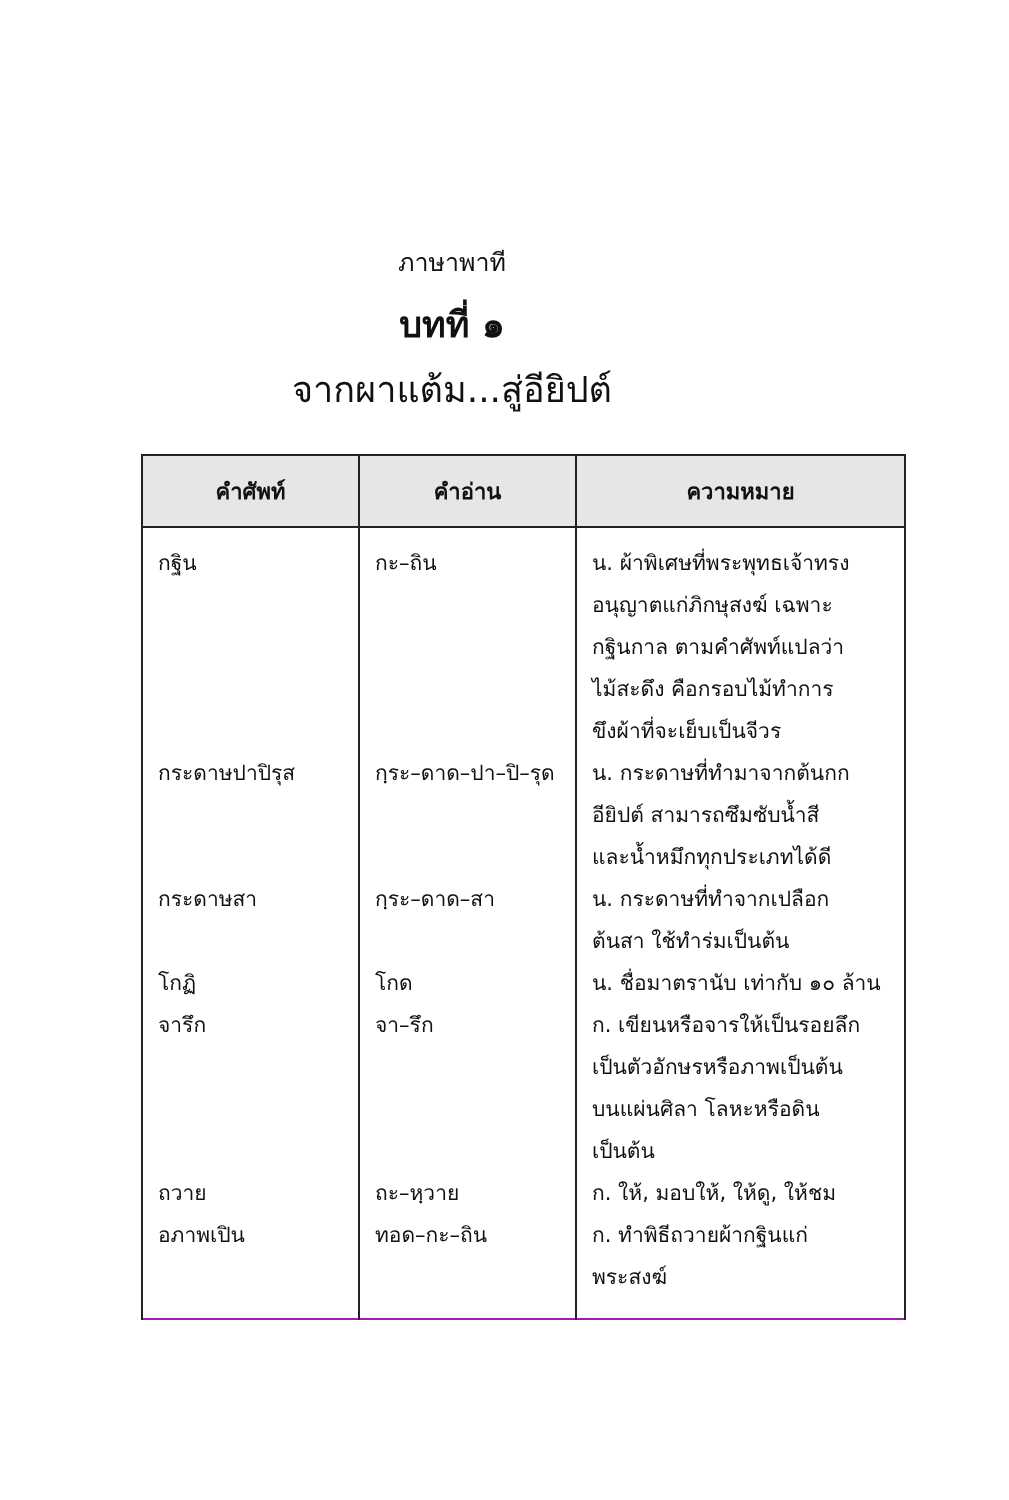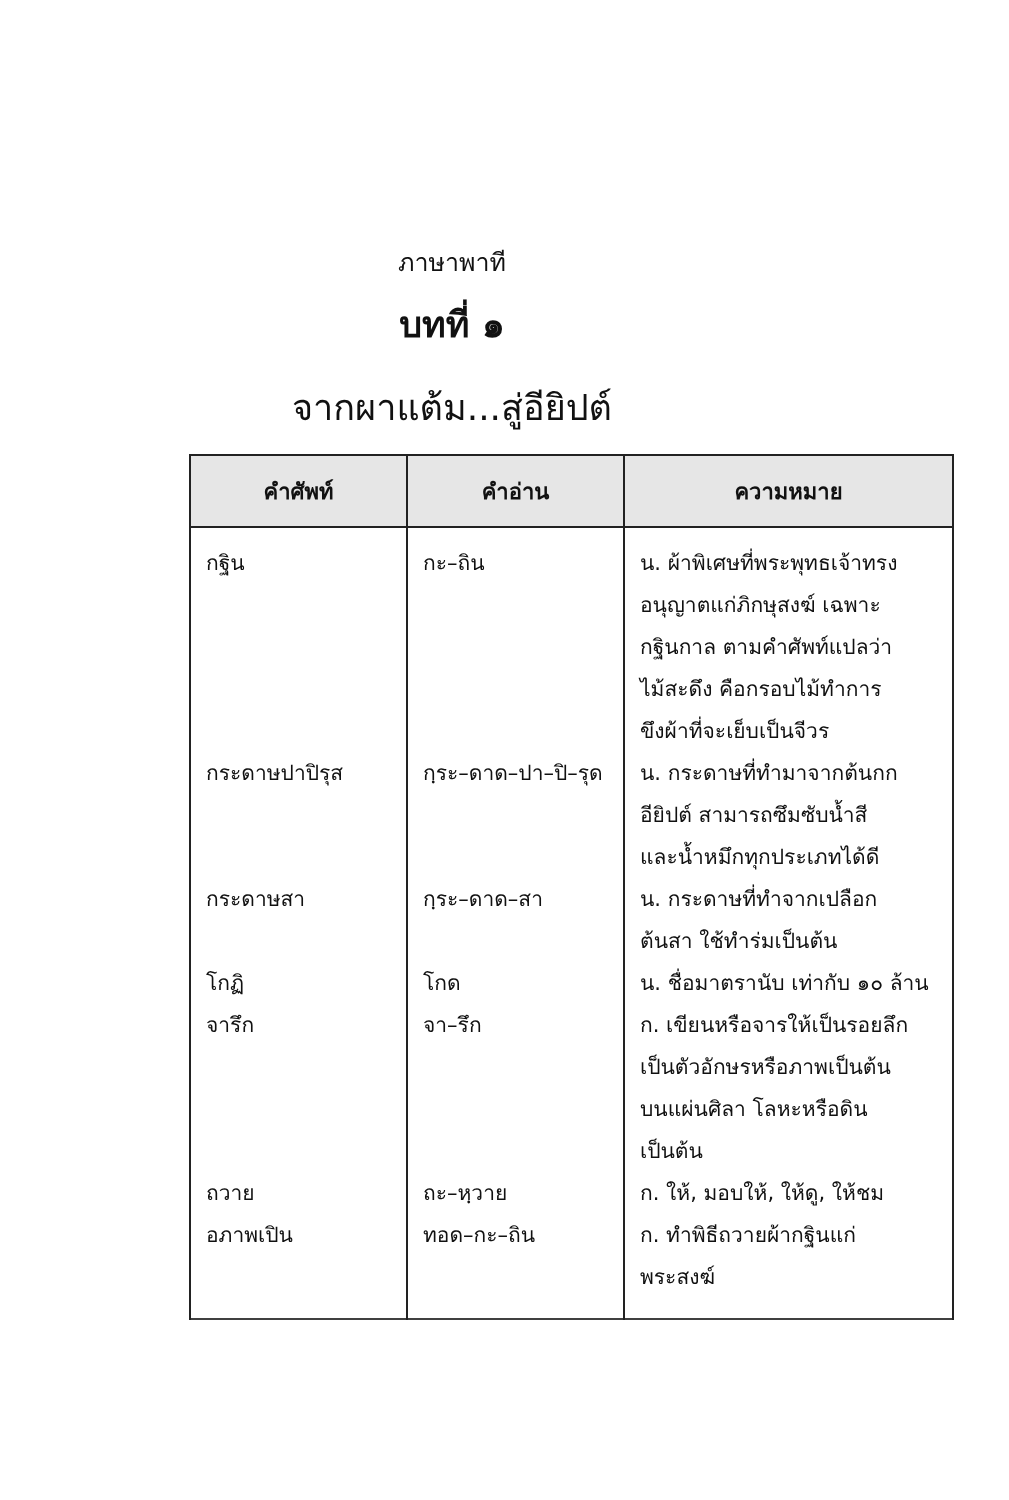--- a/index.html
+++ b/index.html
@@ -27,34 +27,33 @@
       line-height: 40px;
       font-weight: normal;
     }
     .chapter {
       top: 300px;
       font-size: 36px;
       line-height: 50px;
       font-weight: bold;
     }
     .chapter-title {
-      top: 380px;
+      top: 362px;
       font-size: 36px;
       line-height: 56px;
       font-weight: normal;
     }
     table.vocab {
       position: absolute;
       left: 141px;
       top: 454px;
       width: 763px;
       border-collapse: collapse;
       table-layout: fixed;
-      border: 2px solid #404040;
-      margin-left: 48px;
+      border: 2px solid #a21caf;
     }
     table.vocab col.c1 { width: 217px; }
     table.vocab col.c2 { width: 217px; }
     table.vocab col.c3 { width: 329px; }
     table.vocab th {
       background: #e6e6e6;
       border: 2px solid #222222;
       height: 70px;
       font-size: 22px;
       font-weight: bold;

